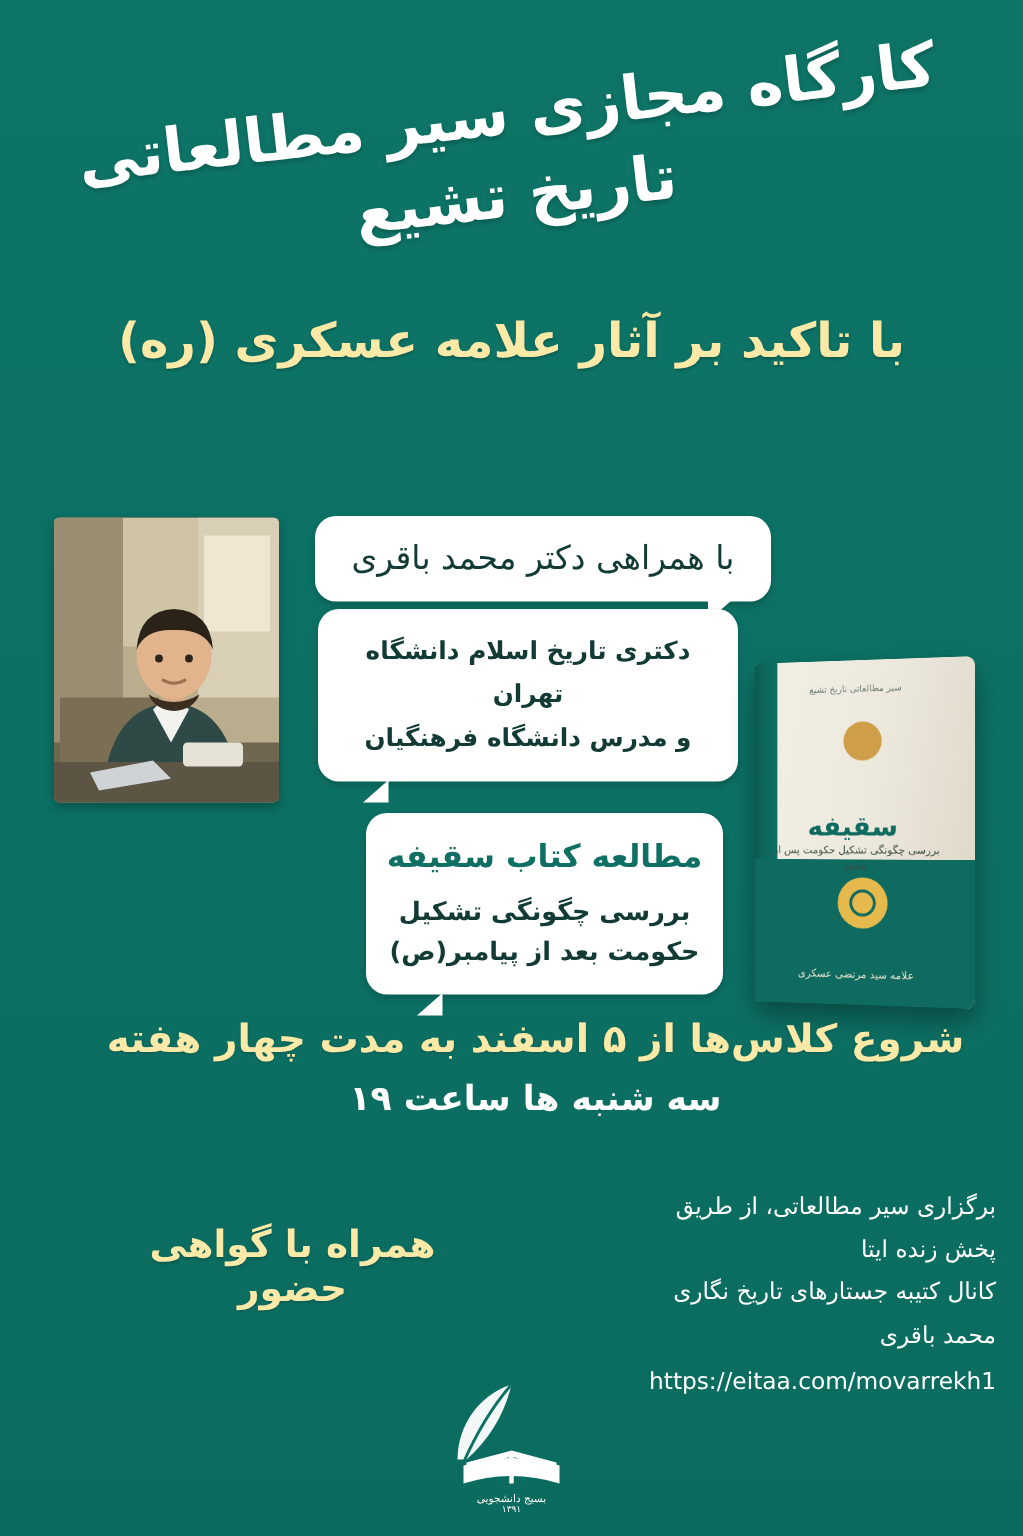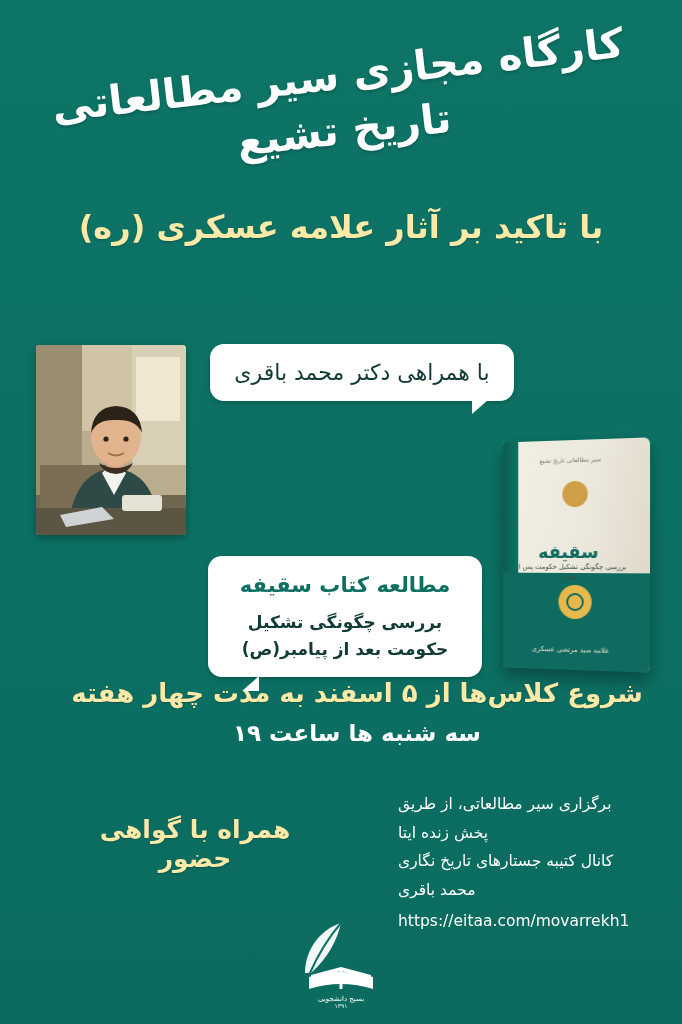--- a/index.html
+++ b/index.html
@@ -108,26 +108,26 @@
     line-height: 1.75;
     padding: 14px 16px;
   }
   .bubble-bio::after {
     left: 30px;
     bottom: -14px;
     border-width: 0 0 15px 17px;
     border-color: transparent transparent #ffffff transparent;
   }
   .bubble-book {
-    top: 556px;
+    top: 542px;
     right: 200px;
     width: 230px;
     font-size: 16px;
     line-height: 1.7;
-    padding: 12px 22px 14px;
+    padding: 12px 4px 14px;
   }
   .bubble-book .book-head {
     color: #0f6f62;
     font-size: 21px;
     font-weight: bold;
     margin-bottom: 5px;
     display: block;
   }
   .bubble-book .book-line {
     display: block;
@@ -258,23 +258,23 @@
     margin-top: 12px;
     color: #ffffff;
     font-size: 23px;
     font-weight: bold;
   }
 
   
   .broadcast {
     position: absolute;
     top: 790px;
-    right: 34px;
+    right: 18px;
     width: 250px;
-    text-align: left;
+    text-align: right;
     color: #ffffff;
     font-size: 15.5px;
     line-height: 1.85;
     direction: rtl;
   }
   .broadcast .url {
     direction: ltr;
     unicode-bidi: isolate;
     display: block;
     margin-top: 2px;
@@ -345,20 +345,24 @@
       <rect x="0" y="163" width="150" height="27" fill="#5d5543"></rect>
       <path d="M24 170 L66 162 L78 174 L30 182 Z" fill="#cfd3d6"></path>
       <rect x="86" y="150" width="40" height="16" rx="3" fill="#e7e2d6"></rect>
     </svg>
   </div>
 
   <div class="bubble bubble-name">
     <span>با همراهی دکتر محمد باقری</span>
   </div>
 
+  <div class="bubble bubble-bio">
+    <div>دکتری تاریخ اسلام دانشگاه تهران</div>
+    <div>و مدرس دانشگاه فرهنگیان</div>
+  </div>
 
   <div class="bubble bubble-book">
     <span class="book-head">مطالعه کتاب سقیفه</span>
     <span class="book-line">بررسی چگونگی تشکیل</span>
     <span class="book-line">حکومت بعد از پیامبر(ص)</span>
   </div>
 
   <div class="book">
     <div class="book-cover">
       <div class="book-spine-edge"></div>

